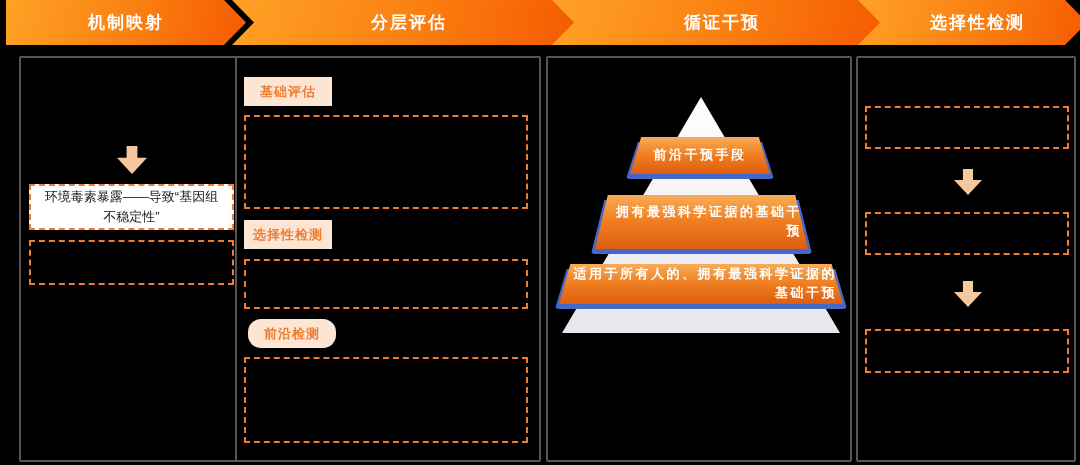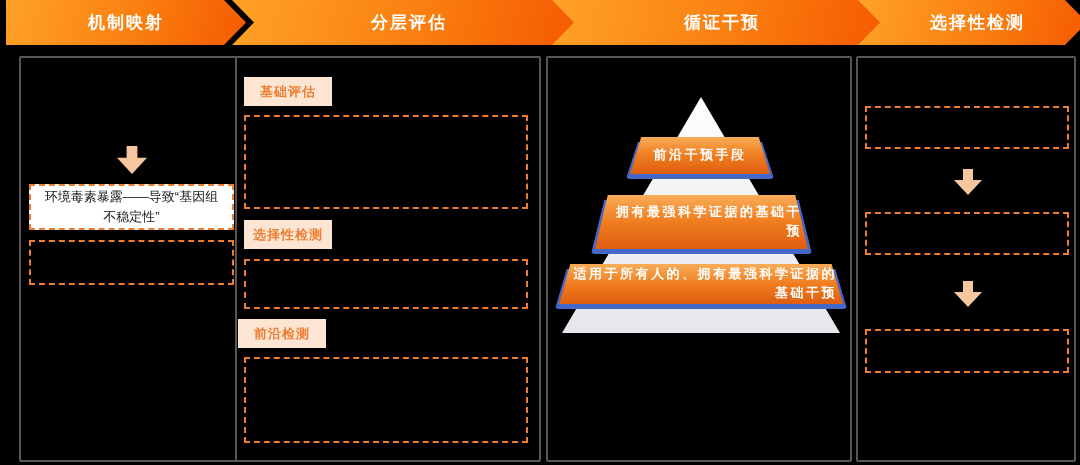--- a/index.html
+++ b/index.html
@@ -90,21 +90,21 @@
     <div class="tag" style="left:7px;top:19px;align-items:center;">
       <span>基础评估</span>
     </div>
     <div class="dash-box" style="left:7px;top:57px;width:284px;height:94px;"></div>
 
     <div class="tag" style="left:7px;top:162px;">
       <span>选择性检测</span>
     </div>
     <div class="dash-box" style="left:7px;top:201px;width:284px;height:50px;"></div>
 
-    <div class="tag" style="left:1px;top:261px;">
+    <div class="tag" style="left:11px;top:261px;border-radius:13px;">
       <span>前沿检测</span>
     </div>
     <div class="dash-box" style="left:7px;top:299px;width:284px;height:86px;"></div>
   </div>
 
   <div class="panel" style="left:546px;width:306px;">
     <div class="triangle"></div>
 
     <div class="band slant8" style="left:82px;top:79px;width:140px;height:37px;">
       <div class="band-back"></div>

